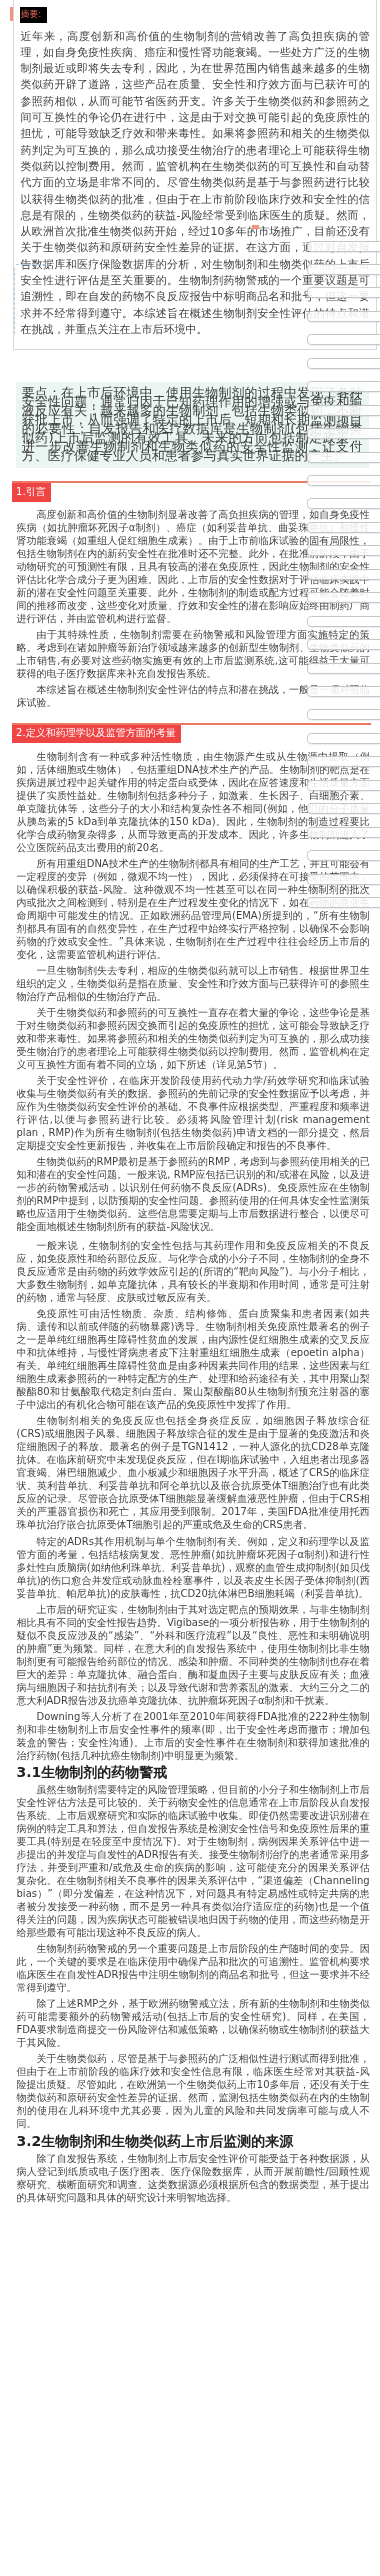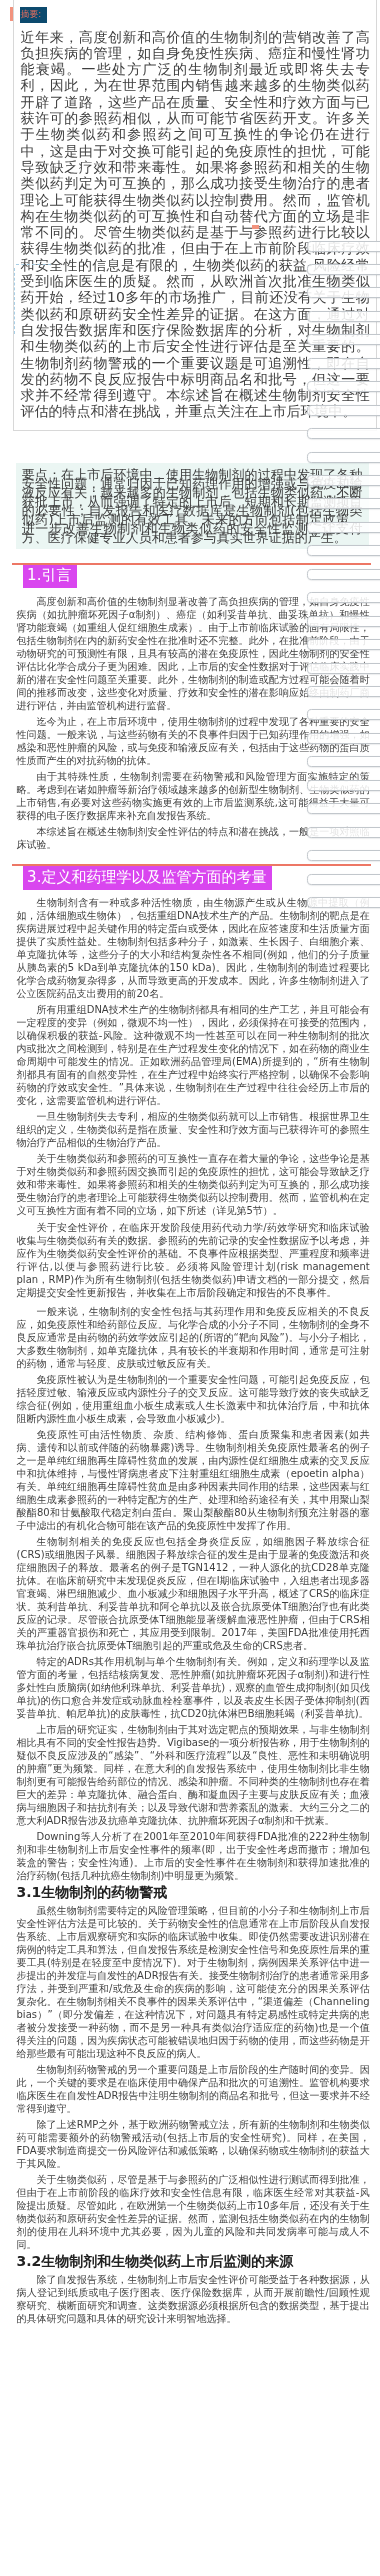--- a/index.html
+++ b/index.html
@@ -2,34 +2,34 @@
 <html style="font-size:8.2px"><head>
 <meta charset="utf-8">
 <style>
   html,body{margin:0;padding:0;background:#ffffff;}
   .page{position:relative;width:380px;height:3433px;overflow:hidden;background:#ffffff;
         font-family:"DejaVu Sans","Liberation Sans",sans-serif;}
   
   .abstract-box{position:relative;margin:0 3.1px 0 13.4px;border:0.5px solid #d8d8d8;border-top:none;
                 padding:5.2px 6.2px 10.3px 3.1px;}
   .accent-bar{position:absolute;left:10.3px;top:7.2px;width:3.1px;height:14px;background:#f2937e;}
-  .abstract-label{display:inline-block;margin:2.1px 0 2.1px 2.1px;background:#0c4a6e;color:#ec6f5d;
+  .abstract-label{display:inline-block;margin:2.1px 0 2.1px 2.1px;background:#000000;color:#ec6f5d;
                   font-size:8.8px;padding:1.5px 6.2px 2.6px 1px;}
-  .abstract-text{font-size:14px;line-height:16.3px;text-align:justify;color:#3f3f3f;margin:3.1px 0 0 3.1px;}
+  .abstract-text{font-size:11px;line-height:16.3px;text-align:justify;color:#3f3f3f;margin:3.1px 0 0 3.1px;}
   .chip{position:absolute;left:252px;top:225px;width:7.2px;height:3.6px;background:#f2937e;}
   .dash-h{position:absolute;left:15.5px;top:264px;width:35px;border-top:1px dashed #a8cfe6;}
   .dash-v{position:absolute;left:14px;top:268px;height:66px;border-left:1px dashed #a8cfe6;}
   
   .keypoints{margin:32px 11.3px 0 15.5px;background:#ebf6f3;padding:6.7px 6.2px 7.7px 6.2px;}
   .keypoints p{font-size:13px;line-height:9px;text-align:justify;color:#3f3f3f;margin:0;}
   
   .sec{margin-top:13.4px;}
   .sec .rule{height:2.1px;background:#ed7765;margin:0 9.3px 0 12px;}
-  .sec .tag{display:inline-block;background:#d946ef;color:#ffffff;font-size:15px;
-            padding:1.5px 5.2px 3.1px 4.1px;margin-left:23px;}
+  .sec .tag{display:inline-block;background:#ef4444;color:#ffffff;font-size:10px;
+            padding:1.5px 5.2px 3.1px 4.1px;margin-left:12px;}
   
   .p{font-size:10px;line-height:13px;text-align:justify;color:#3f3f3f;
      margin:3.1px 10.3px 0 16.5px;text-indent:2em;}
   .p.first{margin-top:6.2px;}
   .sub{font-size:14px;font-weight:bold;color:#222222;line-height:16.3px;margin:2.1px 10.3px 0 16.5px;}
   
   .pill{position:absolute;left:307px;width:90px;height:9.3px;border-radius:4.6px;
         background:rgba(255,255,255,0.86);border:0.5px solid #c2c7cc;
         box-shadow:0 0.5px 1px rgba(120,130,140,0.25);}
 </style>
@@ -49,36 +49,35 @@
 
   <div class="keypoints">
     <p>要点：在上市后环境中，使用生物制剂的过程中发现了各种安全性问题，通常归因于已知药理作用的增强或与免疫和输液反应有关；越来越多的生物制剂，包括生物类似药，不断获批上市，从而强调了特定的上市后、短期和长期监测项目的必要性；自发报告和医疗数据库是生物制剂(包括生物类似药)上市后监测的有效工具。未来的方向包括制定政策，进一步改善生物制剂和生物类似药的安全性监测，让支付方、医疗保健专业人员和患者参与真实世界证据的产生。</p>
   </div>
 
   <div class="sec">
     <div class="rule"></div>
     <span class="tag">1.引言</span>
   </div>
   <p class="p first">高度创新和高价值的生物制剂显著改善了高负担疾病的管理，如自身免疫性疾病（如抗肿瘤坏死因子α制剂）、癌症（如利妥昔单抗、曲妥珠单抗）和慢性肾功能衰竭（如重组人促红细胞生成素）。由于上市前临床试验的固有局限性，包括生物制剂在内的新药安全性在批准时还不完整。此外，在批准前阶段，由于动物研究的可预测性有限，且具有较高的潜在免疫原性，因此生物制剂的安全性评估比化学合成分子更为困难。因此，上市后的安全性数据对于评估临床实践中新的潜在安全性问题至关重要。此外，生物制剂的制造或配方过程可能会随着时间的推移而改变，这些变化对质量、疗效和安全性的潜在影响应始终由制药厂商进行评估，并由监管机构进行监督。</p>
-  <p class="p">迄今为止，在上市后环境中，使用生物制剂的过程中发现了各种重要的安全性问题。一般来说，与这些药物有关的不良事件归因于已知药理作用的增强，如感染和恶性肿瘤的风险，或与免疫和输液反应有关，包括由于这些药物的蛋白质性质而产生的对抗药物的抗体。</p>
   <p class="p">由于其特殊性质，生物制剂需要在药物警戒和风险管理方面实施特定的策略。考虑到在诸如肿瘤等新治疗领域越来越多的创新型生物制剂、生物类似药的上市销售,有必要对这些药物实施更有效的上市后监测系统,这可能得益于大量可获得的电子医疗数据库来补充自发报告系统。</p>
   <p class="p">本综述旨在概述生物制剂安全性评估的特点和潜在挑战，一般是一项对照临床试验。</p>
 
   <div class="sec">
     <div class="rule"></div>
-    <span class="tag">3.定义和药理学以及监管方面的考量</span>
+    <span class="tag">2.定义和药理学以及监管方面的考量</span>
   </div>
   <p class="p first">生物制剂含有一种或多种活性物质，由生物源产生或从生物源中提取（例如，活体细胞或生物体），包括重组DNA技术生产的产品。生物制剂的靶点是在疾病进展过程中起关键作用的特定蛋白或受体，因此在应答速度和生活质量方面提供了实质性益处。生物制剂包括多种分子，如激素、生长因子、白细胞介素、单克隆抗体等，这些分子的大小和结构复杂性各不相同(例如，他们的分子质量从胰岛素的5 kDa到单克隆抗体的150 kDa)。因此，生物制剂的制造过程要比化学合成药物复杂得多，从而导致更高的开发成本。因此，许多生物制剂进入了公立医院药品支出费用的前20名。</p>
   <p class="p">所有用重组DNA技术生产的生物制剂都具有相同的生产工艺，并且可能会有一定程度的变异（例如，微观不均一性），因此，必须保持在可接受的范围内，以确保积极的获益-风险。这种微观不均一性甚至可以在同一种生物制剂的批次内或批次之间检测到，特别是在生产过程发生变化的情况下，如在药物的商业生命周期中可能发生的情况。正如欧洲药品管理局(EMA)所提到的，“所有生物制剂都具有固有的自然变异性，在生产过程中始终实行严格控制，以确保不会影响药物的疗效或安全性。”具体来说，生物制剂在生产过程中往往会经历上市后的变化，这需要监管机构进行评估。</p>
   <p class="p">一旦生物制剂失去专利，相应的生物类似药就可以上市销售。根据世界卫生组织的定义，生物类似药是指在质量、安全性和疗效方面与已获得许可的参照生物治疗产品相似的生物治疗产品。</p>
   <p class="p">关于生物类似药和参照药的可互换性一直存在着大量的争论，这些争论是基于对生物类似药和参照药因交换而引起的免疫原性的担忧，这可能会导致缺乏疗效和带来毒性。如果将参照药和相关的生物类似药判定为可互换的，那么成功接受生物治疗的患者理论上可能获得生物类似药以控制费用。然而，监管机构在定义可互换性方面有着不同的立场，如下所述（详见第5节）。</p>
   <p class="p">关于安全性评价，在临床开发阶段使用药代动力学/药效学研究和临床试验收集与生物类似药有关的数据。参照药的先前记录的安全性数据应予以考虑，并应作为生物类似药安全性评价的基础。不良事件应根据类型、严重程度和频率进行评估,以便与参照药进行比较。必须将风险管理计划(risk management plan，RMP)作为所有生物制剂(包括生物类似药)申请文档的一部分提交，然后定期提交安全性更新报告，并收集在上市后阶段确定和报告的不良事件。</p>
+  <p class="p">生物类似药的RMP最初是基于参照药的RMP，考虑到与参照药使用相关的已知和潜在的安全性问题。一般来说, RMP应包括已识别的和/或潜在风险，以及进一步的药物警戒活动，以识别任何药物不良反应(ADRs)。免疫原性应在生物制剂的RMP中提到，以防预期的安全性问题。参照药使用的任何具体安全性监测策略也应适用于生物类似药。这些信息需要定期与上市后数据进行整合，以便尽可能全面地概述生物制剂所有的获益-风险状况。</p>
 
   <p class="p first">一般来说，生物制剂的安全性包括与其药理作用和免疫反应相关的不良反应，如免疫原性和给药部位反应。与化学合成的小分子不同，生物制剂的全身不良反应通常是由药物的药效学效应引起的(所谓的“靶向风险”)。与小分子相比，大多数生物制剂，如单克隆抗体，具有较长的半衰期和作用时间，通常是可注射的药物，通常与轻度、皮肤或过敏反应有关。</p>
-  <p class="p">免疫原性被认为是生物制剂的一个重要安全性问题，可能引起免疫反应，包括轻度过敏、输液反应或内源性分子的交叉反应。这可能导致疗效的丧失或缺乏综合征(例如，使用重组血小板生成素或人生长激素中和抗体治疗后，中和抗体阻断内源性血小板生成素，会导致血小板减少)。</p>
   <p class="p">免疫原性可由活性物质、杂质、结构修饰、蛋白质聚集和患者因素(如共病、遗传和以前或伴随的药物暴露)诱导。生物制剂相关免疫原性最著名的例子之一是单纯红细胞再生障碍性贫血的发展，由内源性促红细胞生成素的交叉反应中和抗体维持，与慢性肾病患者皮下注射重组红细胞生成素（epoetin alpha）有关。单纯红细胞再生障碍性贫血是由多种因素共同作用的结果，这些因素与红细胞生成素参照药的一种特定配方的生产、处理和给药途径有关，其中用聚山梨酸酯80和甘氨酸取代稳定剂白蛋白。聚山梨酸酯80从生物制剂预充注射器的塞子中滤出的有机化合物可能在该产品的免疫原性中发挥了作用。</p>
   <p class="p">生物制剂相关的免疫反应也包括全身炎症反应，如细胞因子释放综合征(CRS)或细胞因子风暴。细胞因子释放综合征的发生是由于显著的免疫激活和炎症细胞因子的释放。最著名的例子是TGN1412，一种人源化的抗CD28单克隆抗体。在临床前研究中未发现促炎反应，但在I期临床试验中，入组患者出现多器官衰竭、淋巴细胞减少、血小板减少和细胞因子水平升高，概述了CRS的临床症状。英利昔单抗、利妥昔单抗和阿仑单抗以及嵌合抗原受体T细胞治疗也有此类反应的记录。尽管嵌合抗原受体T细胞能显著缓解血液恶性肿瘤，但由于CRS相关的严重器官损伤和死亡，其应用受到限制。2017年，美国FDA批准使用托西珠单抗治疗嵌合抗原受体T细胞引起的严重或危及生命的CRS患者。</p>
   <p class="p">特定的ADRs其作用机制与单个生物制剂有关。例如，定义和药理学以及监管方面的考量，包括结核病复发、恶性肿瘤(如抗肿瘤坏死因子α制剂)和进行性多灶性白质脑病(如纳他利珠单抗、利妥昔单抗)，观察的血管生成抑制剂(如贝伐单抗)的伤口愈合并发症或动脉血栓栓塞事件，以及表皮生长因子受体抑制剂(西妥昔单抗、帕尼单抗)的皮肤毒性，抗CD20抗体淋巴B细胞耗竭（利妥昔单抗)。</p>
   <p class="p">上市后的研究证实，生物制剂由于其对选定靶点的预期效果，与非生物制剂相比具有不同的安全性报告趋势。Vigibase的一项分析报告称，用于生物制剂的疑似不良反应涉及的“感染”、“外科和医疗流程”以及“良性、恶性和未明确说明的肿瘤”更为频繁。同样，在意大利的自发报告系统中，使用生物制剂比非生物制剂更有可能报告给药部位的情况、感染和肿瘤。不同种类的生物制剂也存在着巨大的差异：单克隆抗体、融合蛋白、酶和凝血因子主要与皮肤反应有关；血液病与细胞因子和拮抗剂有关；以及导致代谢和营养紊乱的激素。大约三分之二的意大利ADR报告涉及抗癌单克隆抗体、抗肿瘤坏死因子α制剂和干扰素。</p>
   <p class="p">Downing等人分析了在2001年至2010年间获得FDA批准的222种生物制剂和非生物制剂上市后安全性事件的频率(即，出于安全性考虑而撤市；增加包装盒的警告；安全性沟通)。上市后的安全性事件在生物制剂和获得加速批准的治疗药物(包括几种抗癌生物制剂)中明显更为频繁。</p>
   <p class="sub">3.1生物制剂的药物警戒</p>
   <p class="p">虽然生物制剂需要特定的风险管理策略，但目前的小分子和生物制剂上市后安全性评估方法是可比较的。关于药物安全性的信息通常在上市后阶段从自发报告系统、上市后观察研究和实际的临床试验中收集。即使仍然需要改进识别潜在病例的特定工具和算法，但自发报告系统是检测安全性信号和免疫原性后果的重要工具(特别是在轻度至中度情况下)。对于生物制剂，病例因果关系评估中进一步提出的并发症与自发性的ADR报告有关。接受生物制剂治疗的患者通常采用多疗法，并受到严重和/或危及生命的疾病的影响，这可能使充分的因果关系评估复杂化。在生物制剂相关不良事件的因果关系评估中，“渠道偏差（Channeling bias）”（即分发偏差，在这种情况下，对问题具有特定易感性或特定共病的患者被分发接受一种药物，而不是另一种具有类似治疗适应症的药物)也是一个值得关注的问题，因为疾病状态可能被错误地归因于药物的使用，而这些药物是开给那些最有可能出现这种不良反应的病人。</p>
   <p class="p">生物制剂药物警戒的另一个重要问题是上市后阶段的生产随时间的变异。因此，一个关键的要求是在临床使用中确保产品和批次的可追溯性。监管机构要求临床医生在自发性ADR报告中注明生物制剂的商品名和批号，但这一要求并不经常得到遵守。</p>
   <p class="p">除了上述RMP之外，基于欧洲药物警戒立法，所有新的生物制剂和生物类似药可能需要额外的药物警戒活动(包括上市后的安全性研究)。同样，在美国，FDA要求制造商提交一份风险评估和减低策略，以确保药物或生物制剂的获益大于其风险。</p>
   <p class="p">关于生物类似药，尽管是基于与参照药的广泛相似性进行测试而得到批准，但由于在上市前阶段的临床疗效和安全性信息有限，临床医生经常对其获益-风险提出质疑。尽管如此，在欧洲第一个生物类似药上市10多年后，还没有关于生物类似药和原研药安全性差异的证据。然而，监测包括生物类似药在内的生物制剂的使用在儿科环境中尤其必要，因为儿童的风险和共同发病率可能与成人不同。</p>

